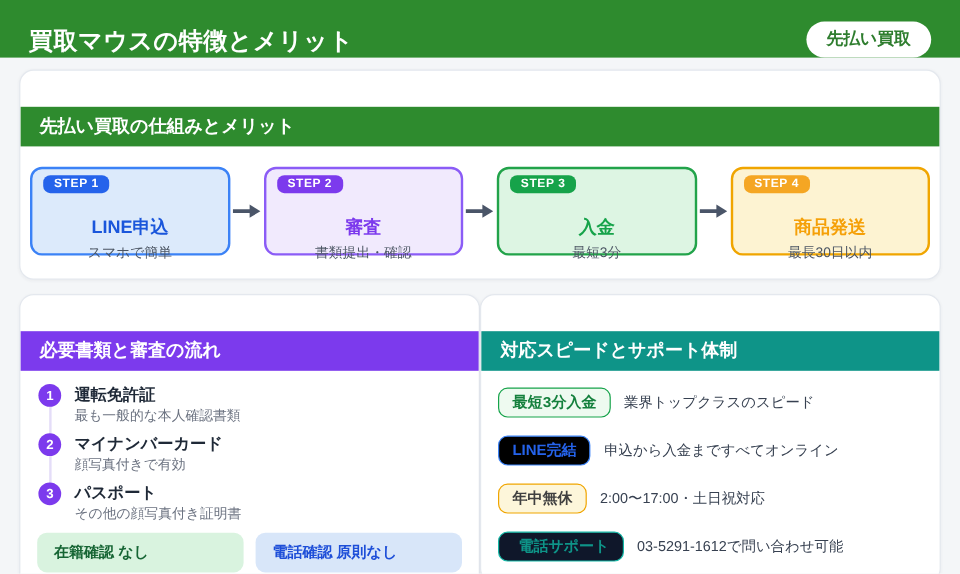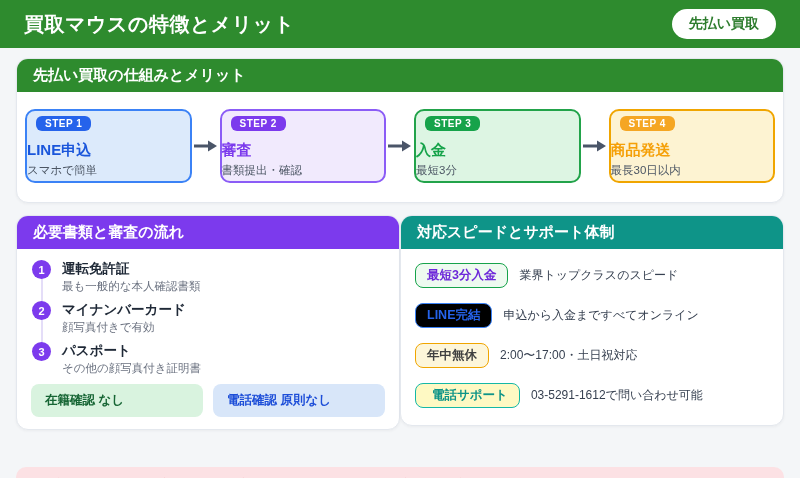--- a/index.html
+++ b/index.html
@@ -5,44 +5,44 @@
   * { margin:0; padding:0; box-sizing:border-box; }
   html,body { width:800px; height:478px; }
   body {
     font-family:"Liberation Sans","DejaVu Sans",sans-serif;
     background:#f4f6f8;
     overflow:hidden;
   }
   
   .topbar {
     height:48px; background:#2e8b2e;
-    display:flex; align-items:center; justify-content:space-between;
+    display:flex; align-items:flex-end; justify-content:space-between;
     padding:0 24px;
   }
   .topbar-title { color:#fff; font-size:20px; font-weight:bold; letter-spacing:.5px; }
   .topbar-badge {
     background:#fff; color:#2e7d2e; font-size:14px; font-weight:bold;
     padding:6px 17px; border-radius:999px;
   }
   
   .main { padding:10px 16px 0; }
   .panel {
     background:#fff; border:1px solid #e4e8ee; border-radius:12px;
     overflow:hidden; box-shadow:0 1px 3px rgba(30,40,60,.05);
   }
-  .panel-header { color:#fff; font-size:15px; font-weight:bold; padding:7px 16px; }
+  .panel-header { color:#fff; font-size:15px; font-weight:bold; padding:7px 16px;margin-top:30px; }
   
   .flow-header { background:#2e8b2e; }
   .flow-body {
     display:flex; align-items:center; justify-content:center;
     padding:17px 8px 19px;
   }
   .step-card {
     position:relative; width:168px; height:74px;
-    border:2px solid; border-radius:10px; padding-top:27px;
+    border:2px solid; border-radius:10px; text-align:center; padding-top:37px;
   }
   .step-badge {
     position:absolute; top:5px; left:9px;
     color:#fff; font-size:10px; font-weight:bold;
     padding:2px 9px; border-radius:6px; letter-spacing:.5px;
   }
   .step-title { font-size:15px; font-weight:bold; line-height:23px; }
   .step-sub { font-size:11.5px; color:#4b5563; margin-top:2px; }
   .s1 { background:#dceafb; border-color:#3b82f6; }
   .s1 .step-badge { background:#2563eb; } .s1 .step-title { color:#1a56db; }
@@ -76,24 +76,24 @@
   .chips { display:flex; gap:10px; margin-top:8px; }
   .chip { flex:1; border-radius:8px; padding:8px 14px; font-size:12.5px; font-weight:bold; }
   .chip-green { background:#d9f3df; color:#166534; }
   .chip-blue  { background:#d8e6f9; color:#1d4ed8; }
   .support-body { padding:14px 14px 2px; }
   .support-item { display:flex; align-items:center; gap:11px; margin-bottom:15px; }
   .support-badge {
     border:1.5px solid; border-radius:8px; padding:3px 11px;
     font-size:12.5px; font-weight:bold; white-space:nowrap;
   }
-  .sb-green { border-color:#16a34a; background:#eefaf0; color:#6d28d9; }
+  .sb-green { border-color:#16a34a; background:#eefaf0; color:#15803d;font-family:Liberation Mono, monospace; }
   .sb-blue  { border-color:#3b82f6; background:#000000; color:#2563eb; }
   .sb-amber { border-color:#f0a500; background:#fdf6da; color:#404040; }
-  .sb-teal  { border-color:#14b8a6; background:#fef9c3; color:#0e9488;padding-left:16px; }
+  .sb-teal  { border-color:#14b8a6; background:#0f172a; color:#0e9488;padding-left:16px; }
   .support-desc { font-size:12px; color:#374151; }
   
   .note {
     margin-top:37px; background:#fce1e4; border-radius:10px;
     padding:9px 22px; color:#dc2626; font-size:13px; font-weight:bold;
   }
 </style>
 </head>
 <body>
 

